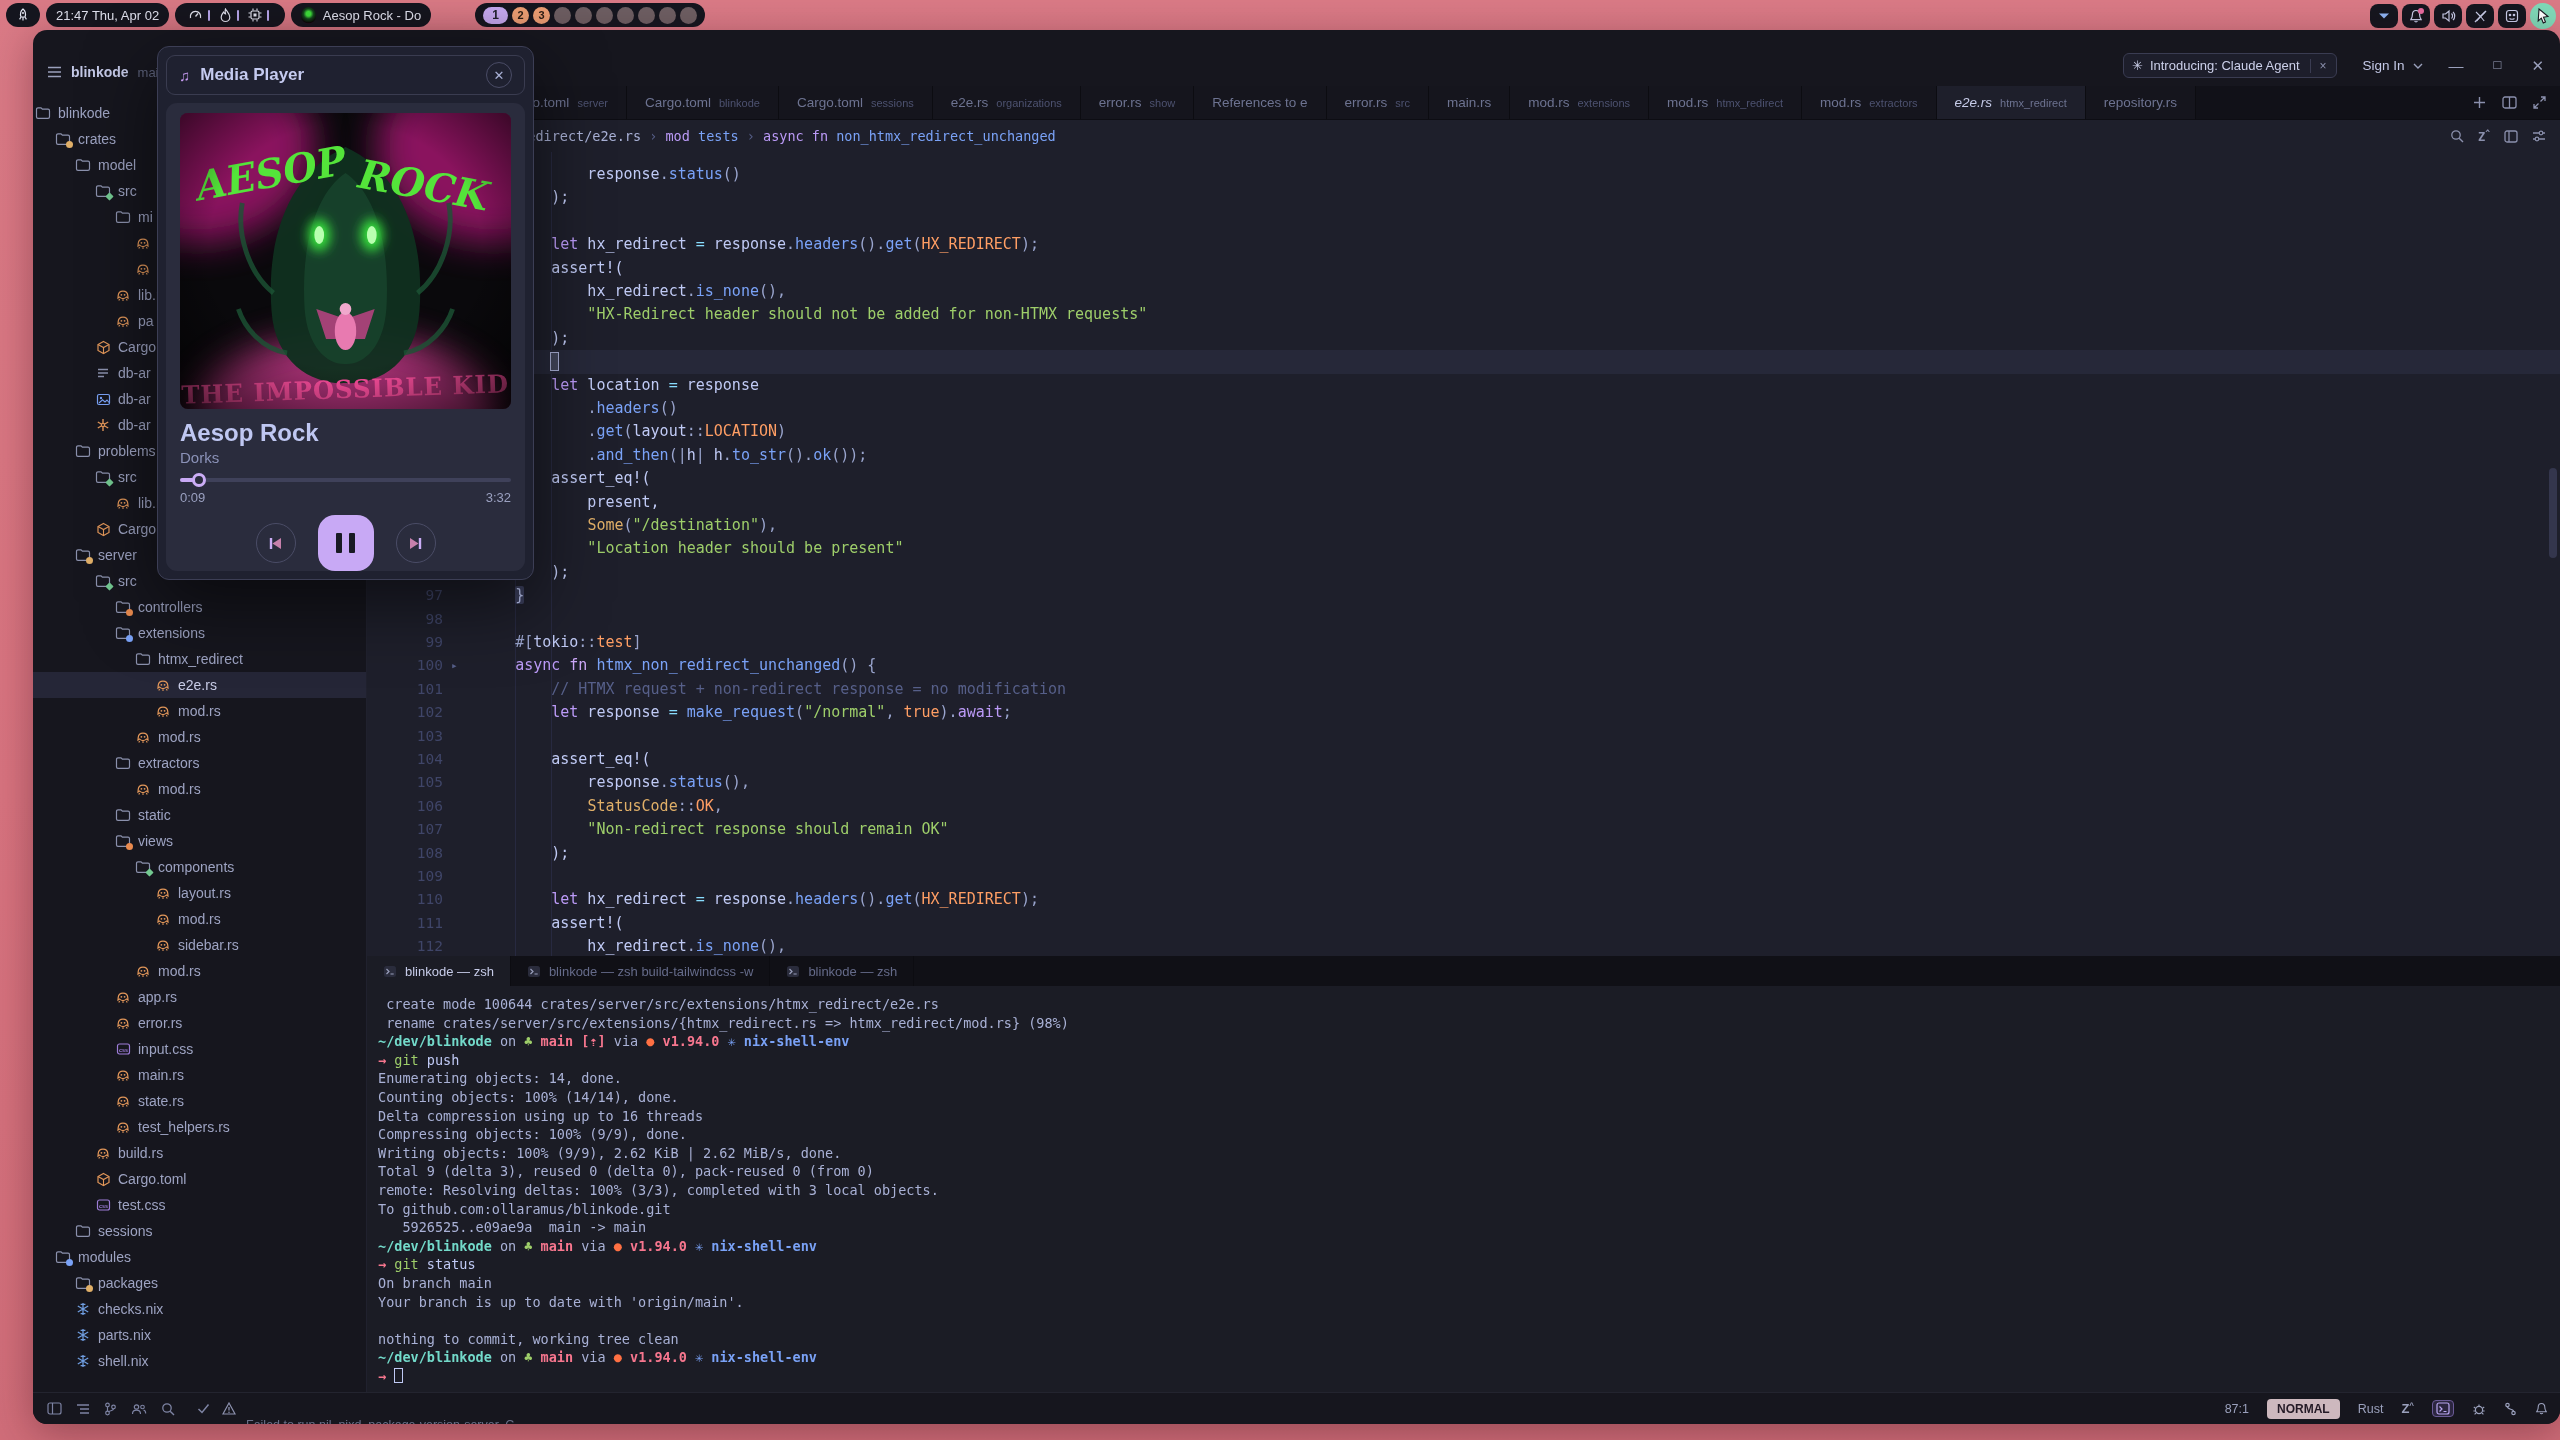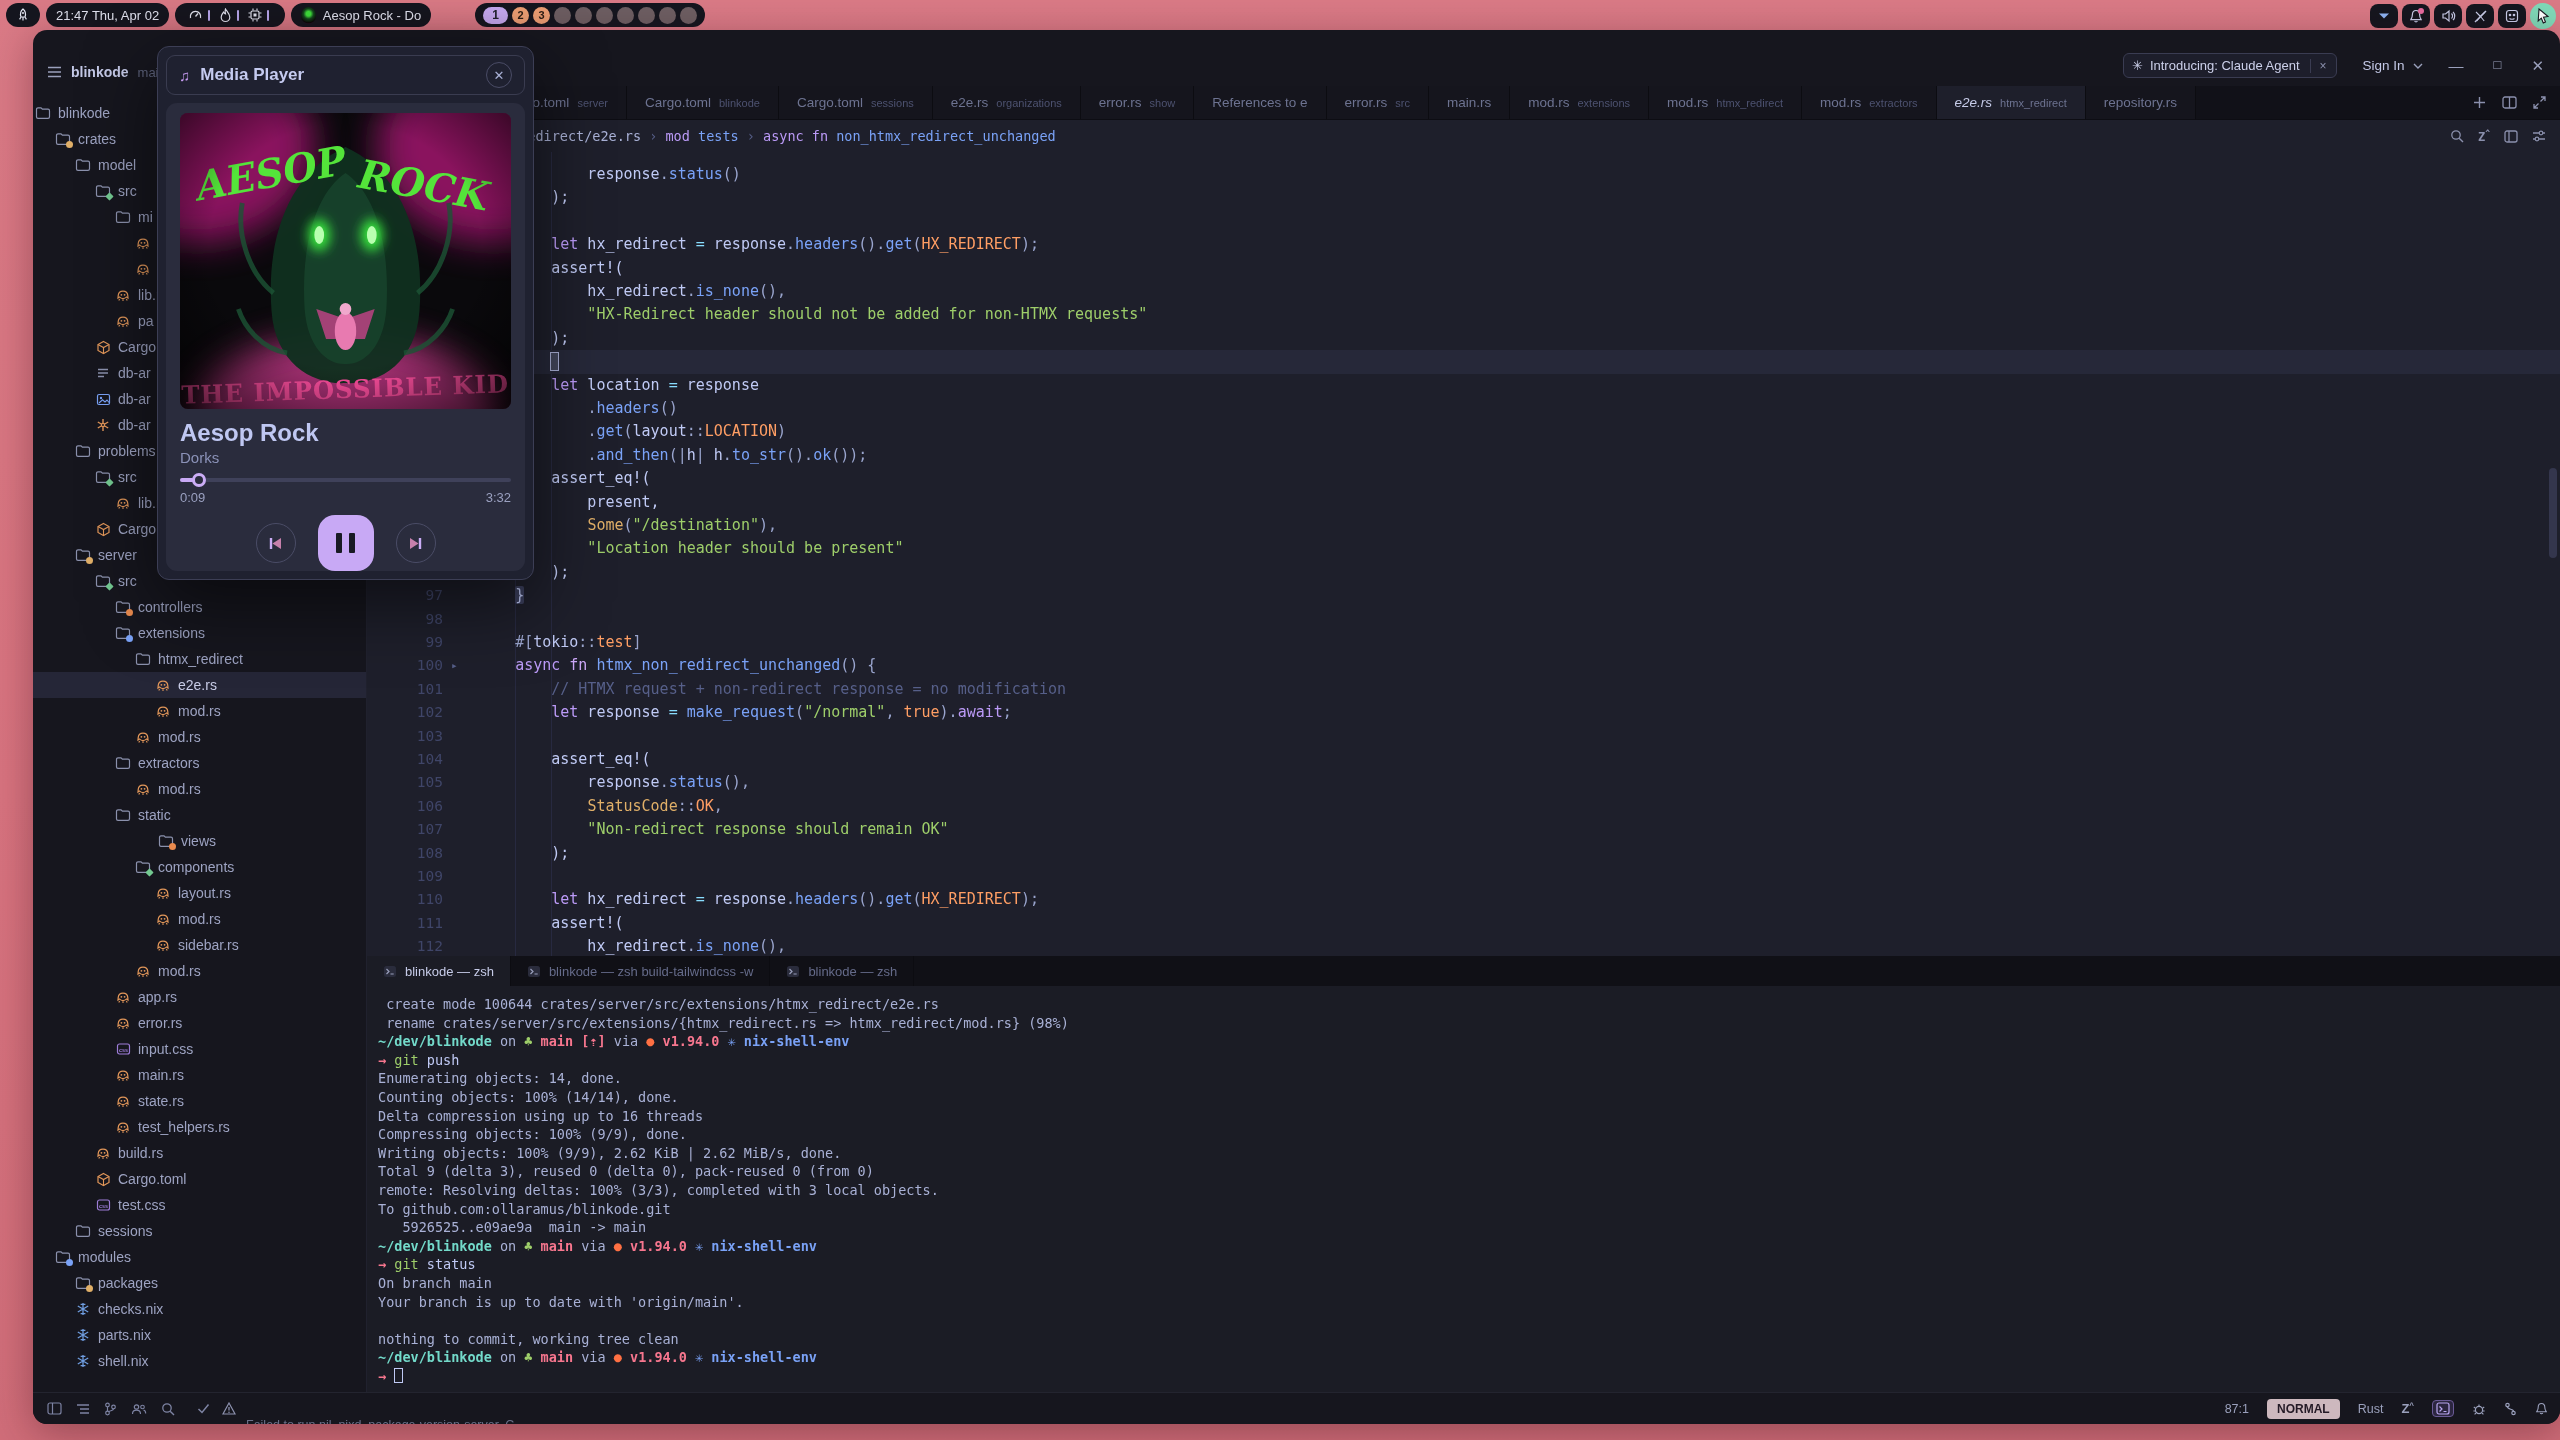--- a/index.html
+++ b/index.html
@@ -537,21 +537,21 @@
             <span>mod.rs</span>
           </div>
           <div class="trow" style="padding-left: 82px;">
             <span class="lic">
               <svg width="16" height="14" viewBox="0 0 16 14">
                 <path d="M1.5 3.5 C1.5 2.4 2.2 1.8 3 1.8 L6 1.8 L7.4 3.2 L13 3.2 C14 3.2 14.5 3.8 14.5 4.7 L14.5 10.8 C14.5 11.8 13.9 12.4 13 12.4 L3 12.4 C2.1 12.4 1.5 11.8 1.5 10.8 Z" stroke="#8b91ad" stroke-width="1.2" fill="none"></path>
               </svg>
             </span>
             <span>static</span>
           </div>
-          <div class="trow" style="padding-left: 82px; margin-left: 43px;">
+          <div class="trow" style="padding-left: 82px;">
             <span class="lic">
               <svg width="16" height="14" viewBox="0 0 16 14">
                 <path d="M1.5 3.5 C1.5 2.4 2.2 1.8 3 1.8 L6 1.8 L7.4 3.2 L13 3.2 C14 3.2 14.5 3.8 14.5 4.7 L14.5 10.8 C14.5 11.8 13.9 12.4 13 12.4 L3 12.4 C2.1 12.4 1.5 11.8 1.5 10.8 Z" stroke="#8b91ad" stroke-width="1.2" fill="none"></path>
               </svg>
               <span class="badge" style="background: rgb(233, 138, 78);"></span>
             </span>
             <span>views</span>
           </div>
           <div class="trow" style="padding-left: 102px;">
             <span class="lic">

